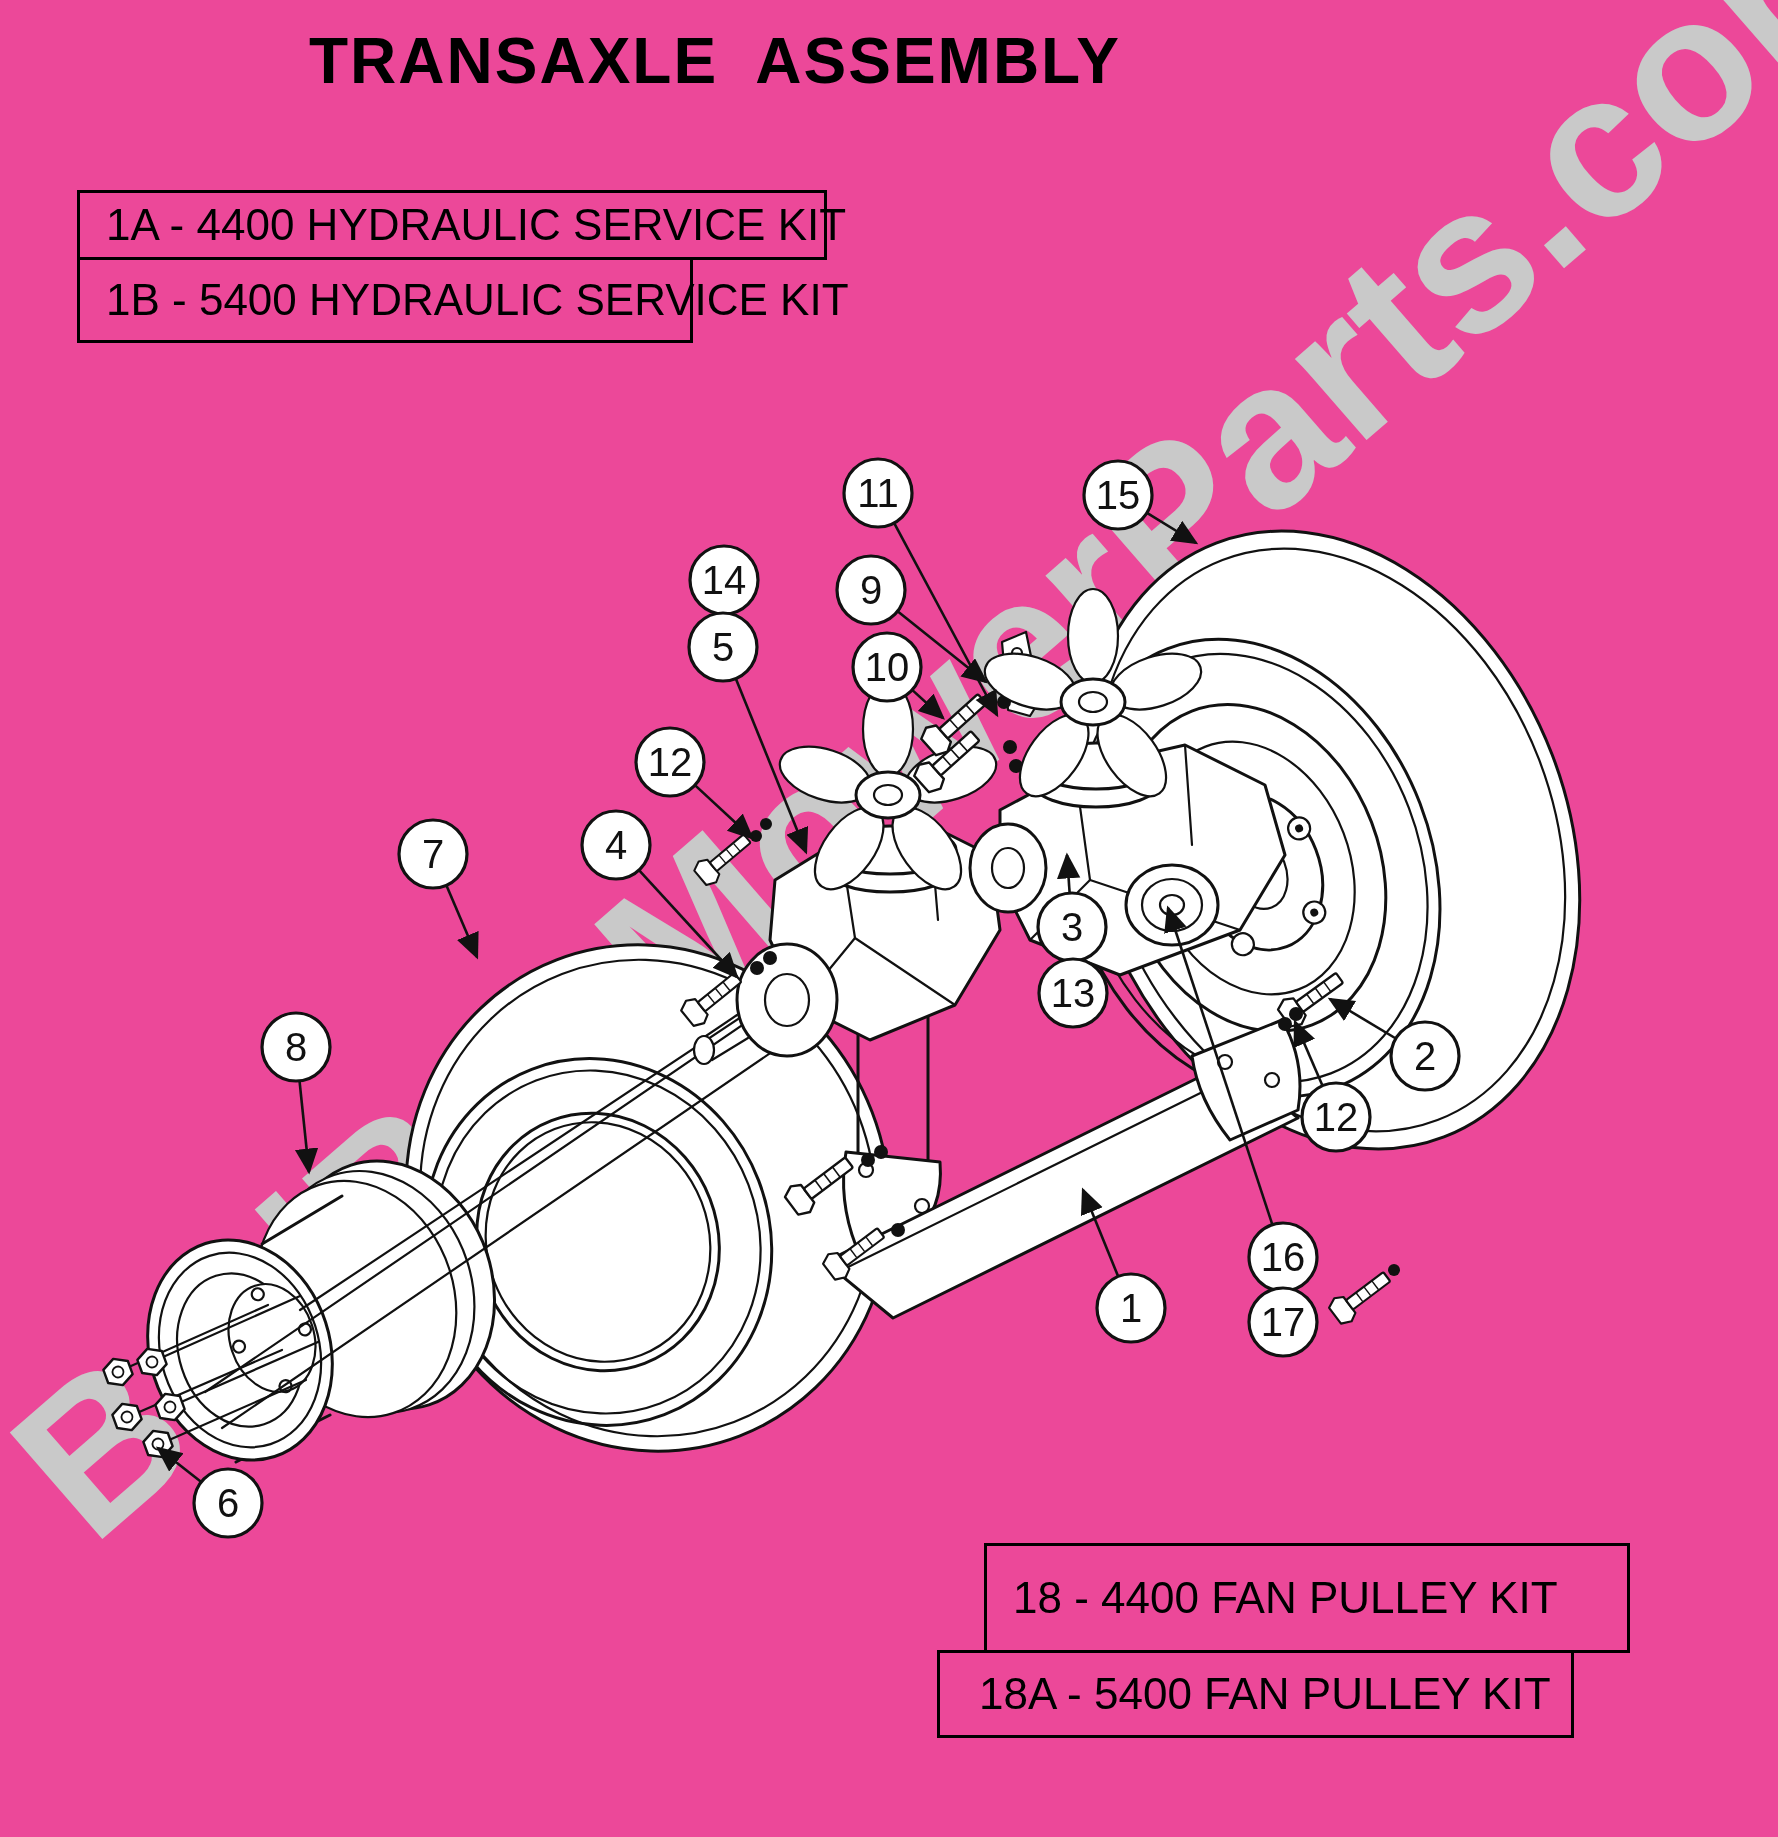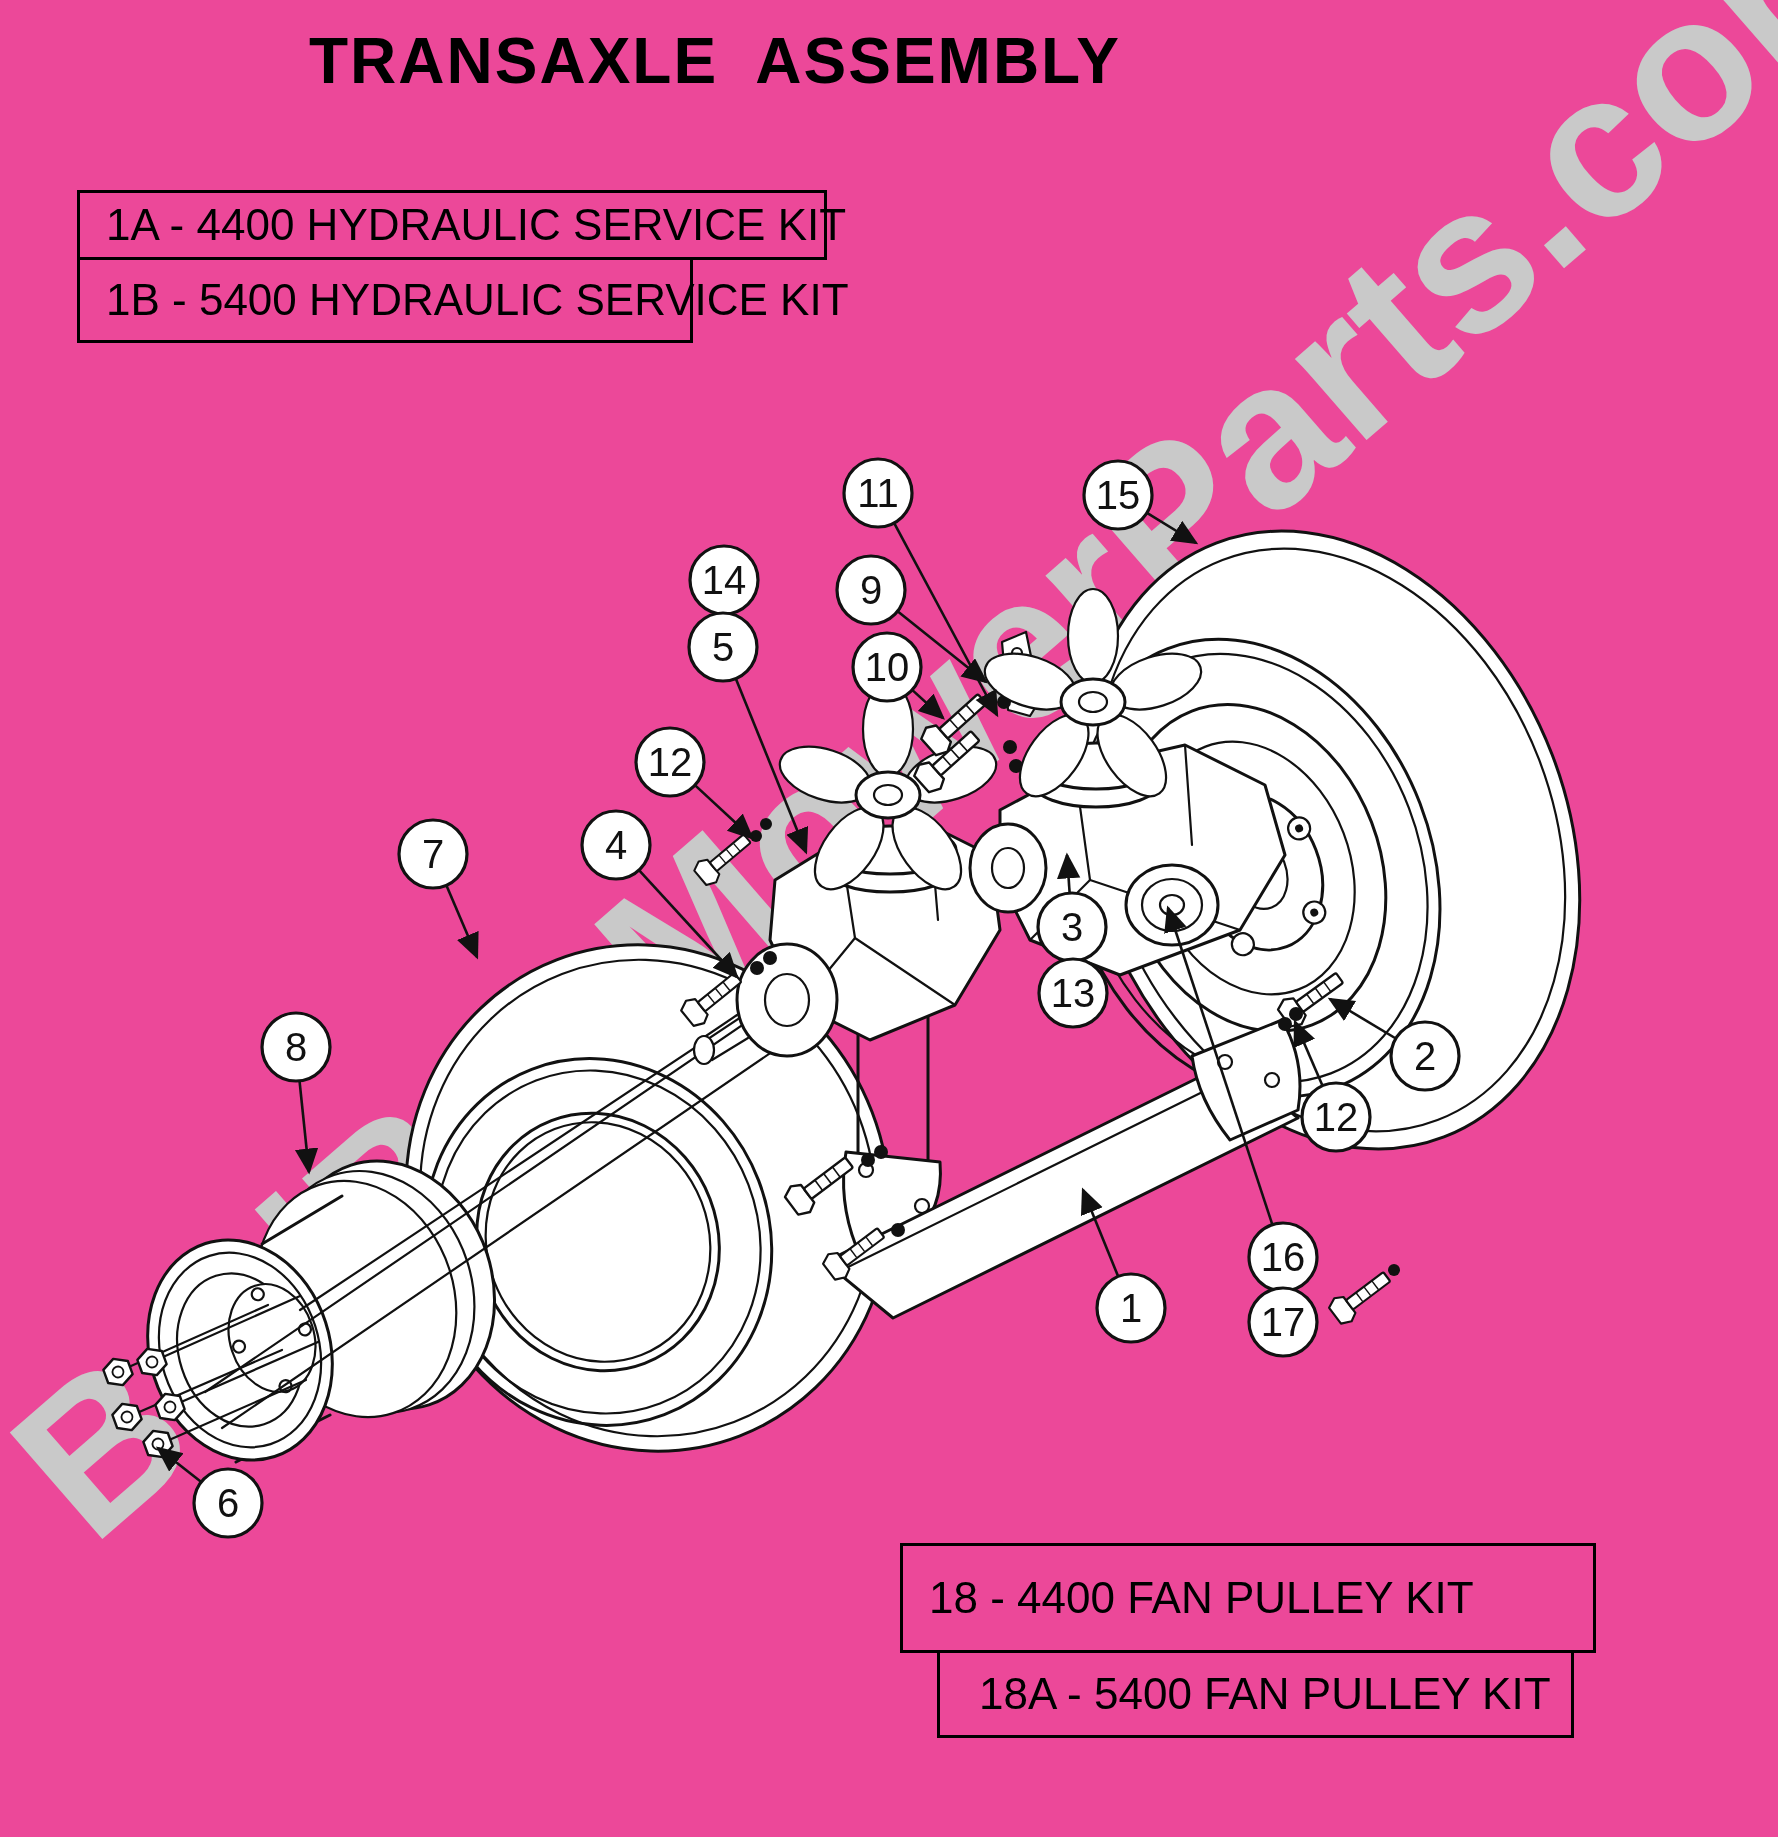--- a/index.html
+++ b/index.html
@@ -11,21 +11,21 @@
     position:absolute;left:0;top:24px;width:1430px;text-align:center;
     font-size:64px;font-weight:bold;letter-spacing:2px;white-space:pre;
   }
   .kit-box{
     position:absolute;border:3px solid #000;display:flex;align-items:center;
     padding-left:26px;font-size:44px;white-space:nowrap;background:transparent;
     box-sizing:border-box;
   }
   .kb-top1{left:77px;top:190px;width:750px;height:70px;}
   .kb-top2{left:77px;top:257px;width:616px;height:86px;}
-  .kb-bot1{left:900px;top:1543px;width:696px;height:110px;}
+  .kb-bot1{left:984px;top:1543px;width:646px;height:110px;}
   .kb-bot2{left:937px;top:1650px;width:637px;height:88px;padding-left:39px;}
   svg.diagram{position:absolute;left:0;top:0;}
   .wm{
     font-family:"Liberation Sans",sans-serif;font-weight:bold;font-size:205px;
     fill:#c9c9c9;
   }
   .art *{vector-effect:none;}
   .ln{stroke:#111;fill:none;stroke-width:3;stroke-linecap:round;stroke-linejoin:round;}
   .ln2{stroke:#111;fill:none;stroke-width:2.2;stroke-linecap:round;}
   .wh{fill:#fff;stroke:#111;stroke-width:3;stroke-linejoin:round;}

